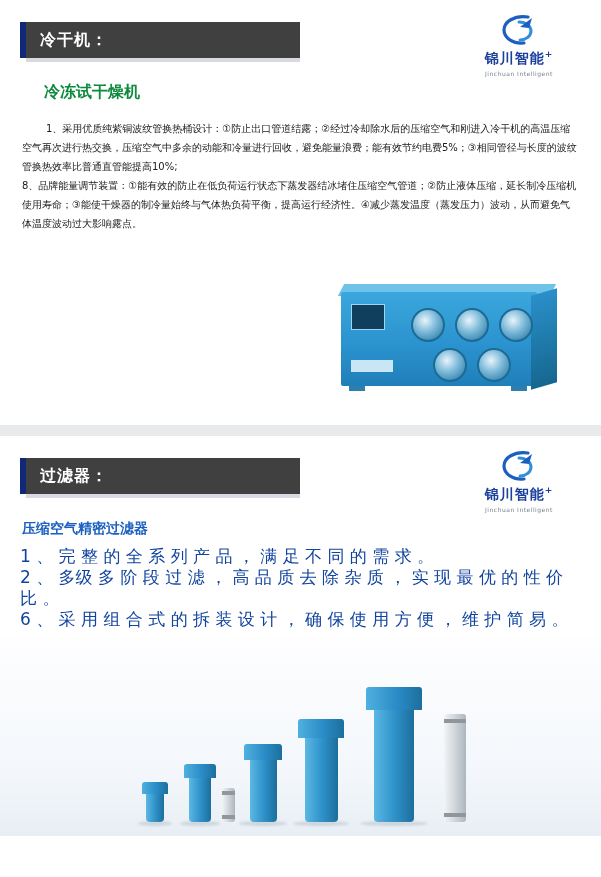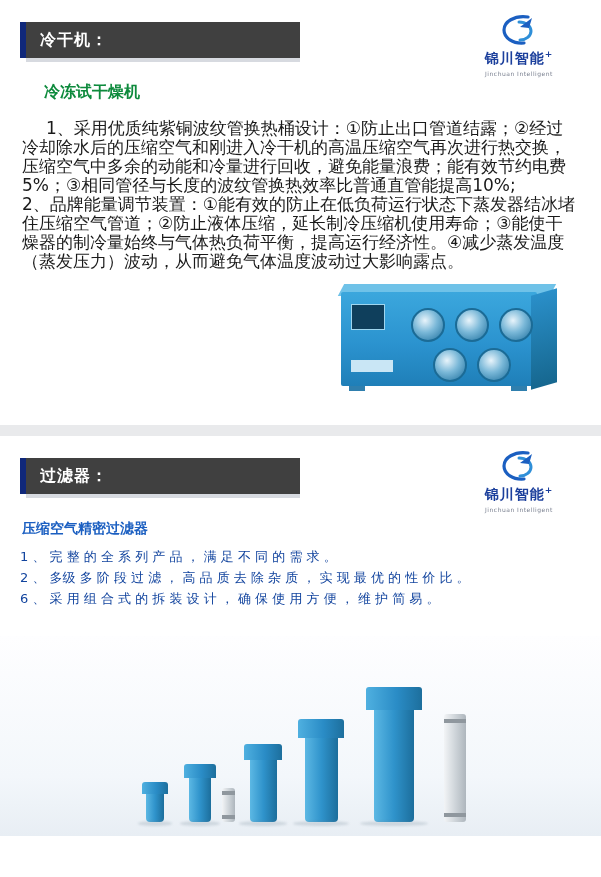--- a/index.html
+++ b/index.html
@@ -97,29 +97,29 @@
     margin: 8px 0 6px 44px;
   }
   .sub-head-blue {
     color: #1b5fc1;
     font-size: 14px;
     font-weight: bold;
     margin: 10px 0 8px 22px;
   }
   .body-text {
     color: #1a1a1a;
-    font-size: 17px;
+    font-size: 10px;
     line-height: 19px;
     margin: 16px 24px 0 22px;
   }
   .body-text p { margin: 0; }
   .indent { text-indent: 24px; }
   .body-text-blue {
     color: #12449e;
-    font-size: 13px;
+    font-size: 17px;
     line-height: 21px;
     margin: 0 20px 0 20px;
   }
   .body-text-blue p { margin: 0; }
 
   
   .machine-wrap {
     position: absolute;
     right: 18px;
     top: 278px;
@@ -261,21 +261,21 @@
         </div>
         <div class="logo-name"><span>锦川智能</span><sup>+</sup></div>
         <div class="logo-sub">Jinchuan Intelligent</div>
       </div>
     </div>
 
     <div class="sub-head-green">冷冻试干燥机</div>
 
     <div class="body-text">
       <p class="indent">1、采用优质纯紫铜波纹管换热桶设计：①防止出口管道结露；②经过冷却除水后的压缩空气和刚进入冷干机的高温压缩空气再次进行热交换，压缩空气中多余的动能和冷量进行回收，避免能量浪费；能有效节约电费5%；③相同管径与长度的波纹管换热效率比普通直管能提高10%;</p>
-      <p>2、品牌能量调节装置：①能有效的防止在低负荷运行状态下蒸发器结冰堵住压缩空气管道；②防止液体压缩，延长制冷压缩机使用寿命；③能使干燥器的制冷量始终与气体热负荷平衡，提高运行经济性。④减少蒸发温度（蒸发压力）波动，从而避免气体温度波动过大影响露点。</p>
+      <p>8、品牌能量调节装置：①能有效的防止在低负荷运行状态下蒸发器结冰堵住压缩空气管道；②防止液体压缩，延长制冷压缩机使用寿命；③能使干燥器的制冷量始终与气体热负荷平衡，提高运行经济性。④减少蒸发温度（蒸发压力）波动，从而避免气体温度波动过大影响露点。</p>
     </div>
 
     <div class="machine-wrap">
       <div class="machine-floor">
         <div class="m-top"></div>
         <div class="m-body"></div>
         <div class="m-side"></div>
         <div class="m-panel"></div>
         <div class="m-label"></div>
         <div class="m-fan f1"></div>

